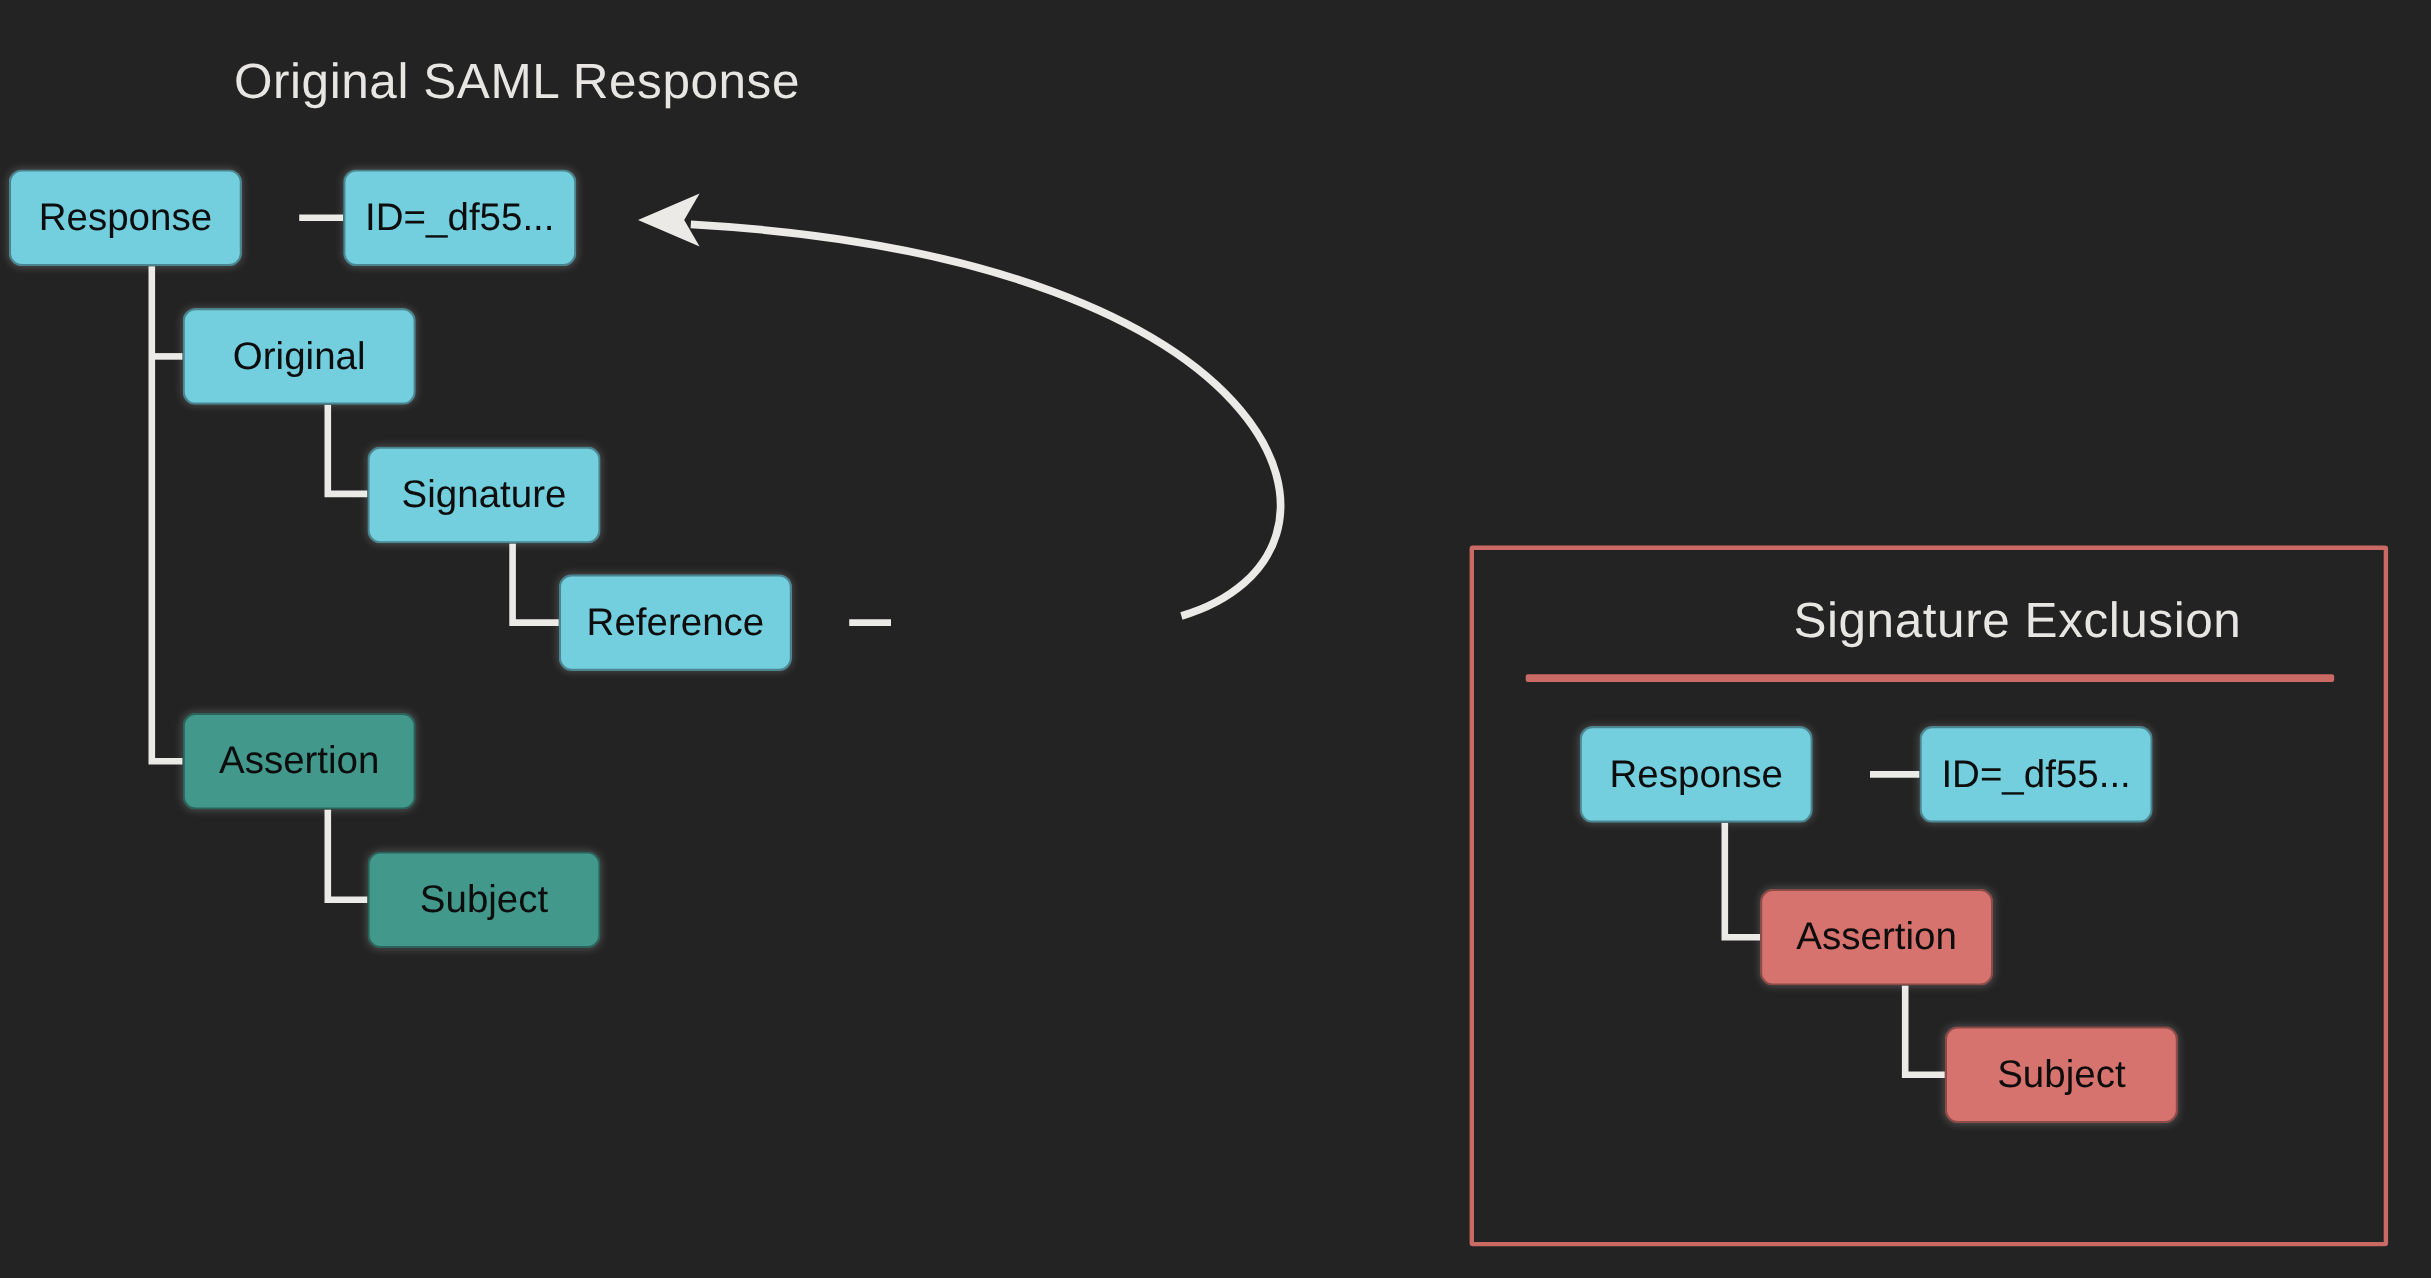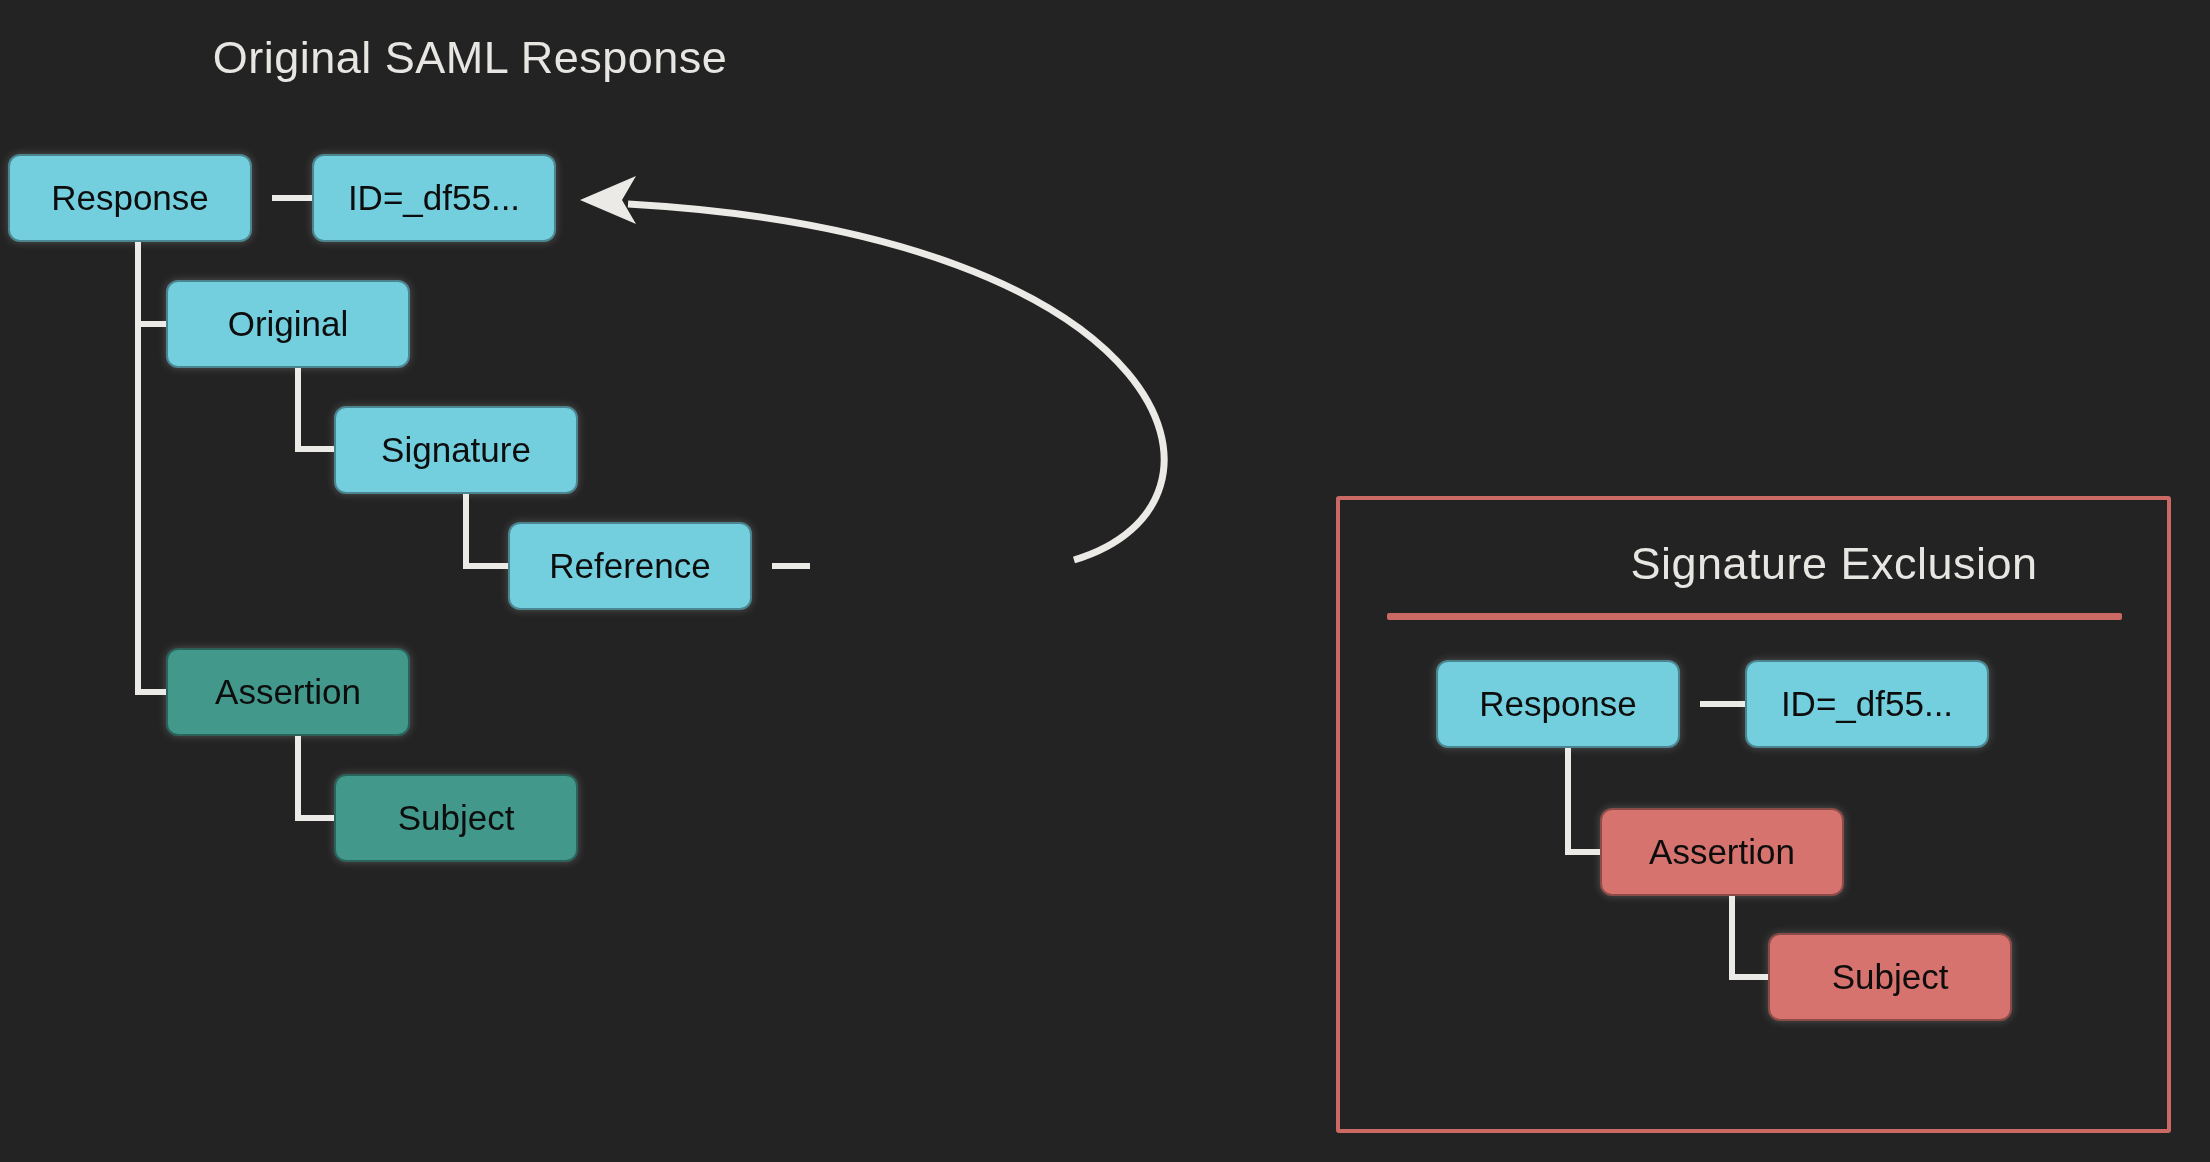--- a/index.html
+++ b/index.html
@@ -15,21 +15,21 @@
     color:var(--title-text,#E8E6E3);
     font-size:45px;
     line-height:52px;
     text-align:center;
     font-weight:400;
     letter-spacing:0.5px;
     white-space:nowrap;
   }
   .node{
     position:absolute;
-    width:244px;height:88px;
+    width:212px;height:88px;
     box-sizing:border-box;
     border-radius:12px;
     border:2px solid rgba(0,0,0,0.35);
     box-shadow:0 0 8px rgba(255,255,255,0.22);
     display:flex;align-items:center;justify-content:center;
     color:var(--node-text,#0d0d0d);
     font-size:35px;
     font-weight:400;
     white-space:nowrap;
   }
@@ -85,21 +85,21 @@
     <path class="conn" d="M 298 736 V 818 H 334"></path>
 
     <path class="arrow-shaft" d="M 1074 560 C 1260 505 1180 235 628 204"></path>
     <polygon class="arrowhead" points="580,200 636,176 622,200 636,224"></polygon>
 
     <path class="conn" d="M 1700 704 H 1745"></path>
     <path class="conn" d="M 1568 748 V 852 H 1600"></path>
     <path class="conn" d="M 1732 896 V 977 H 1768"></path>
   </svg>
 
-  <div class="diagram-title" style="left:130px;top:32px;width:680px;">Original SAML Response</div>
+  <div class="diagram-title" style="left:130px;top:48px;width:680px;">Original SAML Response</div>
 
   <div class="node node--blue" style="left:8px;top:154px;">Response</div>
   <div class="node node--blue" style="left:312px;top:154px;">ID=_df55...</div>
   <div class="node node--blue" style="left:166px;top:280px;">Original</div>
   <div class="node node--blue" style="left:334px;top:406px;">Signature</div>
   <div class="node node--blue" style="left:508px;top:522px;">Reference</div>
   <div class="node node--teal" style="left:166px;top:648px;">Assertion</div>
   <div class="node node--teal" style="left:334px;top:774px;">Subject</div>
 
   <div class="panel"></div>

